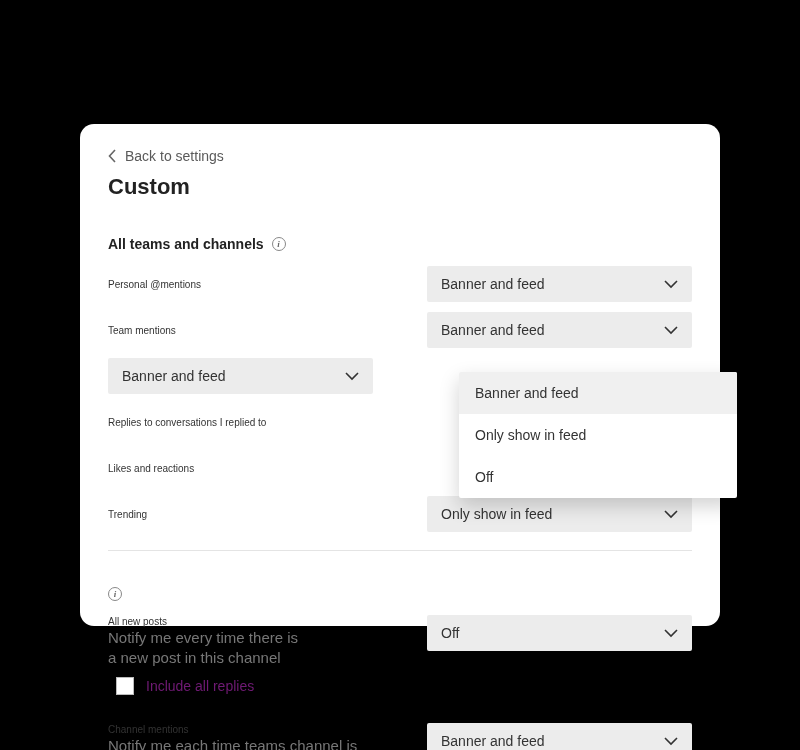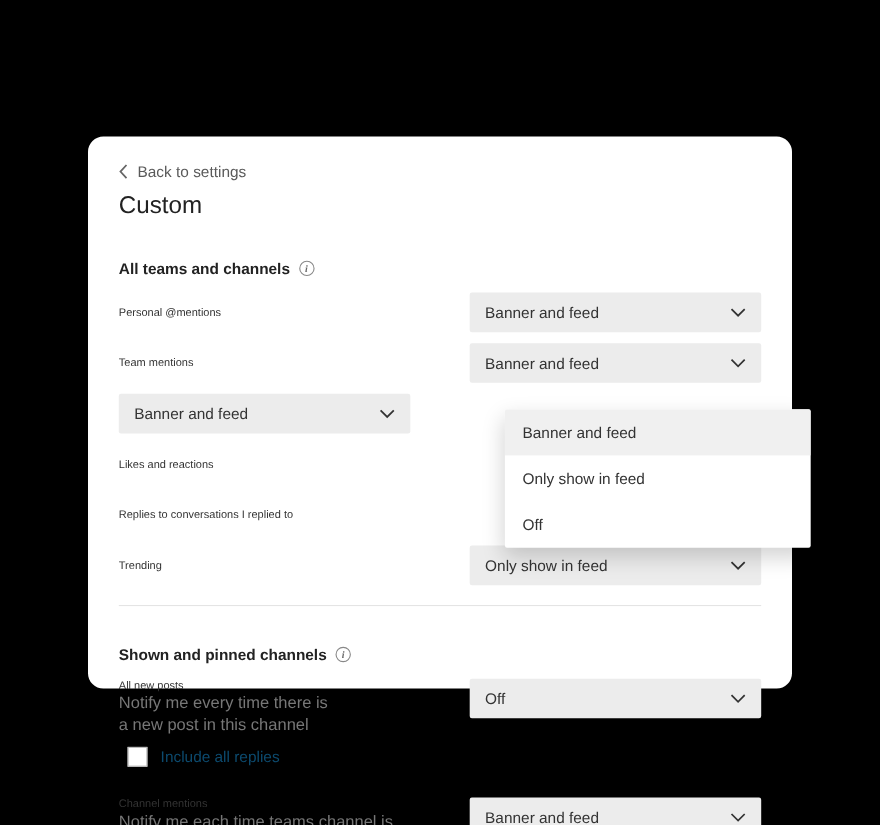--- a/index.html
+++ b/index.html
@@ -25,21 +25,21 @@
       align-items: center;
       gap: 8px;
       color: #5a5a5a;
       font-size: 14px;
       cursor: pointer;
       margin-bottom: 10px;
     }
     .back-link svg { width: 9px; height: 14px; }
     .page-title {
       font-size: 22px;
-      font-weight: 400;
+      font-weight: 700;
       color: #222;
       margin-bottom: 22px;
     }
     .section-header {
       display: flex;
       align-items: center;
       gap: 8px;
       font-size: 14px;
       font-weight: 600;
       color: #222;
@@ -98,21 +98,21 @@
     .divider {
       border: none;
       border-top: 1px solid #e4e4e4;
       margin: 18px 0 20px 0;
     }
     .checkbox-row {
       display: flex;
       align-items: center;
       gap: 12px;
       margin: 8px 0 28px 8px;
-      color: #0c4a6e;
+      color: #701a75;
       font-size: 14px;
     }
     .checkbox {
       width: 18px;
       height: 18px;
       border: 1px solid #bbb;
       background: #fff;
     }
     .reset-link {
       font-size: 10px;
@@ -189,49 +189,48 @@
     <div class="select">
       <span>Banner and feed</span>
       <svg viewBox="0 0 14 9">
           <path d="M1 1 L7 7 L13 1"></path>
         </svg>
     </div>
   </div>
 
   <div class="row">
     <div class="row-left">
+        <div class="row-label">Replies to conversations I replied to</div>
+      </div>
+    <div style="width:265px;flex-shrink:0"></div>
+  </div>
+
+  <div class="row">
+    <div class="row-left">
         <div class="row-label">Likes and reactions</div>
-      </div>
-    <div style="width:265px;flex-shrink:0"></div>
-  </div>
-
-  <div class="row">
-    <div class="row-left">
-        <div class="row-label">Replies to conversations I replied to</div>
       </div>
     <div style="width:265px;flex-shrink:0"></div>
   </div>
 
   <div class="row">
     <div class="row-left">
         <div class="row-label">Trending</div>
       </div>
     <div class="select">
       <span>Only show in feed</span>
       <svg viewBox="0 0 14 9">
           <path d="M1 1 L7 7 L13 1"></path>
         </svg>
     </div>
   </div>
 
   <hr class="divider">
 
   
   <div class="section-header">
-    <span>Shown and pinned channels</span>
     <span class="info-icon">i</span>
   </div>
 
   <div class="row" style="align-items:flex-start;">
     <div class="row-left">
       <div class="row-label">All new posts</div>
       <div class="row-sublabel">Notify me every time there is a new post in this channel</div>
     </div>
     <div class="select">
       <span>Off</span>

